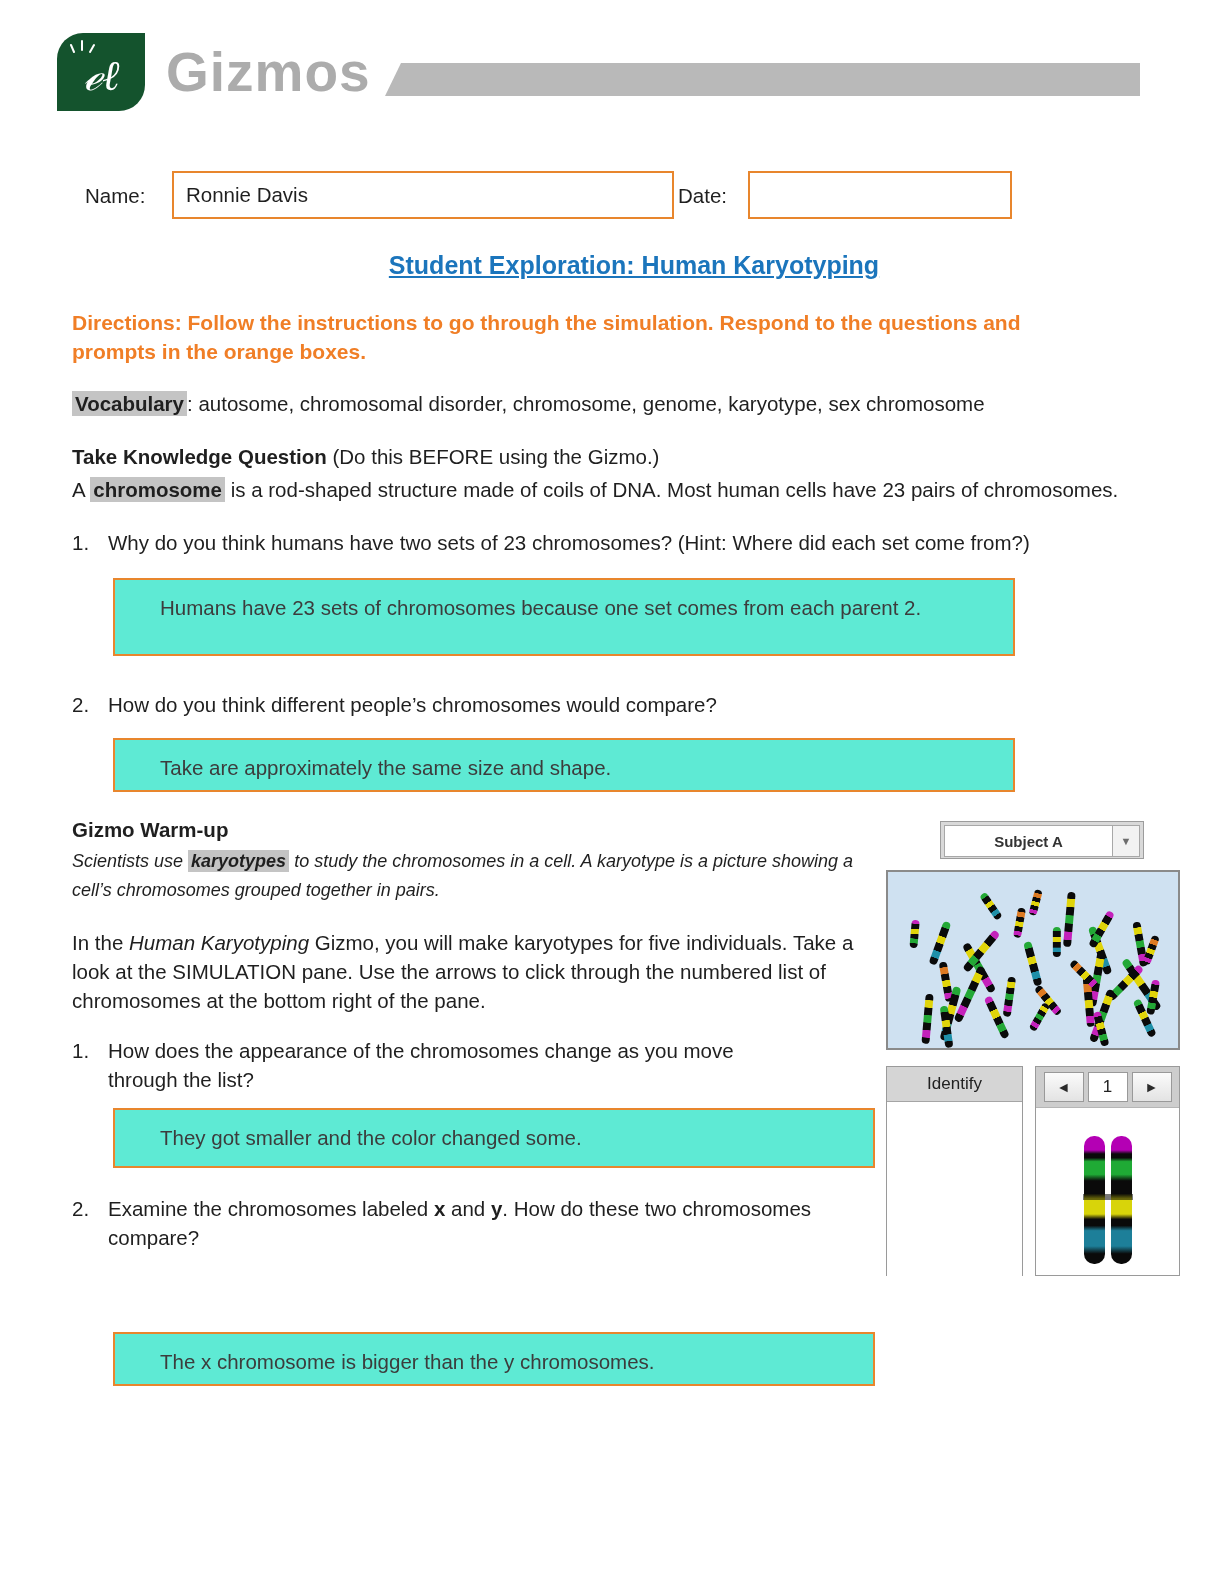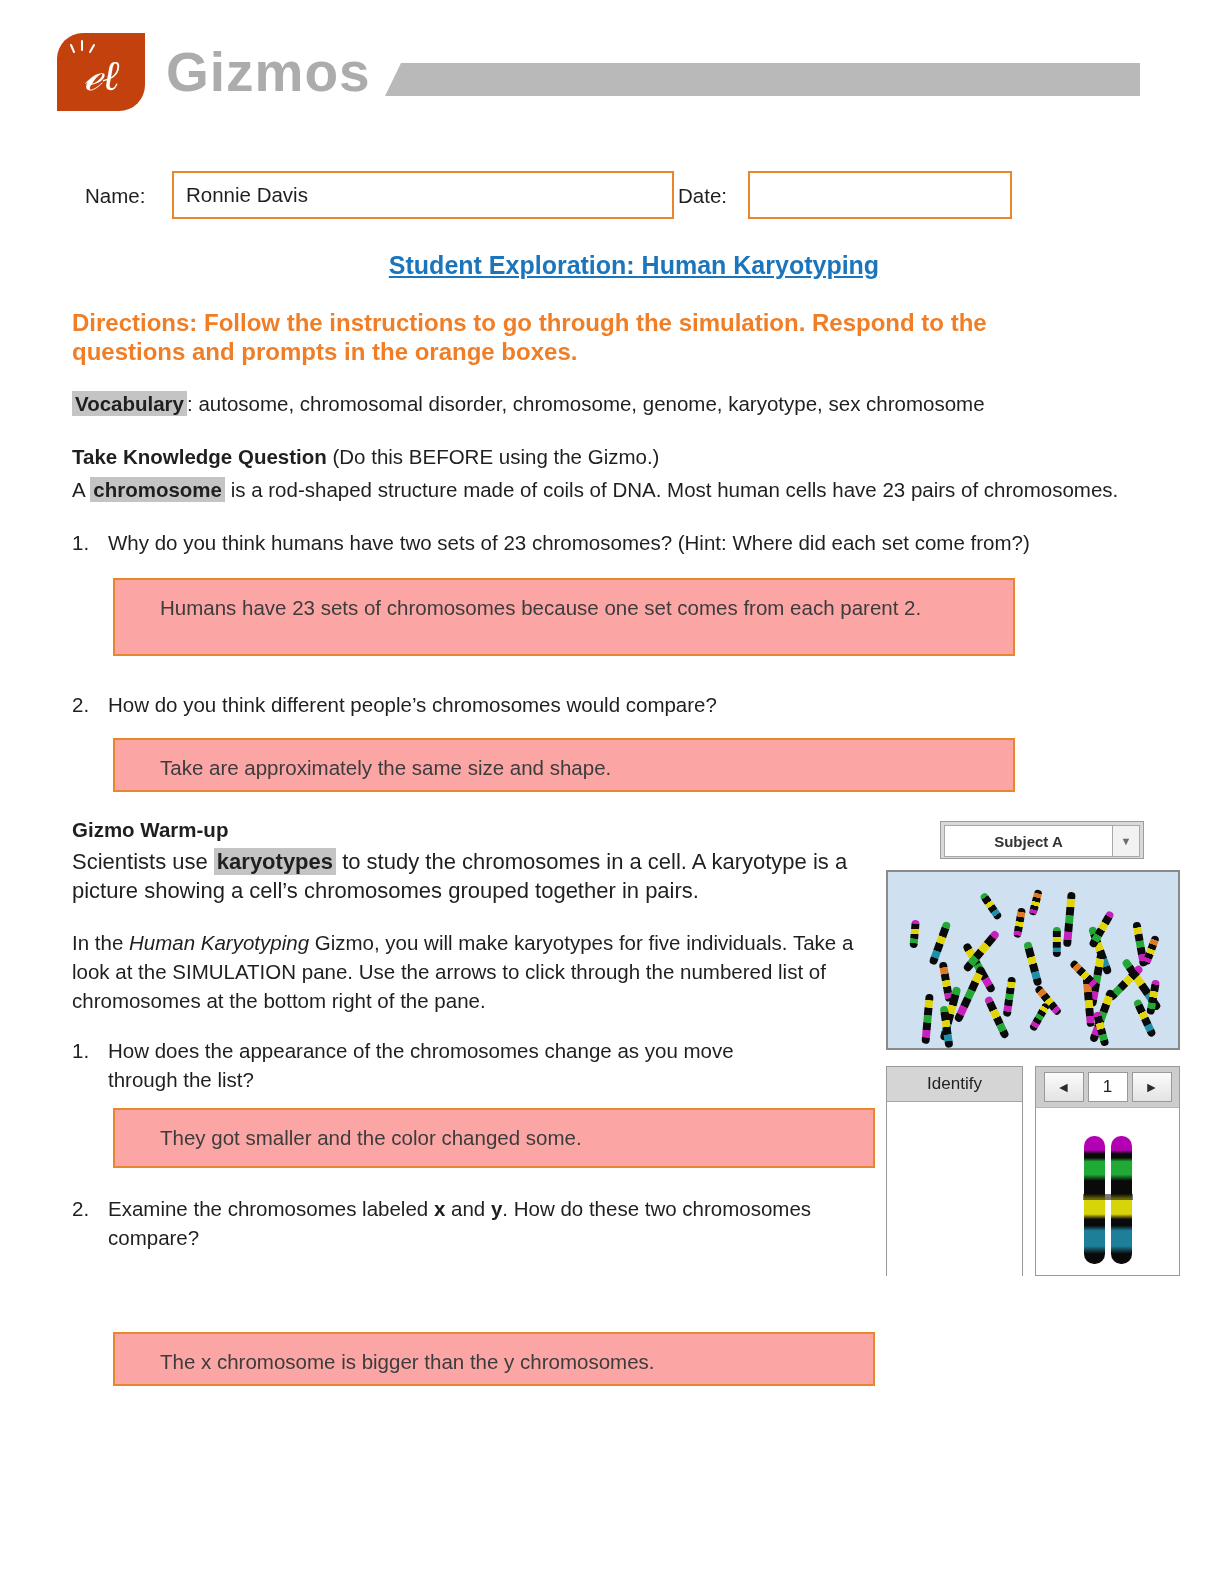--- a/index.html
+++ b/index.html
@@ -1,66 +1,66 @@
 <!DOCTYPE html>
 <html><head>
 <meta charset="utf-8">
 <style>
   html,body{margin:0;padding:0;background:#ffffff;}
   #page{position:relative;width:1224px;height:1584px;background:#ffffff;
         font-family:"Liberation Sans",sans-serif;color:#1f1f1f;overflow:hidden;}
   .abs{position:absolute;}
 
   
-  #logo-box{left:57px;top:33px;width:88px;height:78px;background:#c2410c;
+  #logo-box{left:57px;top:33px;width:88px;height:78px;background:#14532d;
             border-radius:26px 0 26px 0;display:flex;align-items:center;justify-content:center;}
   #logo-monogram{font-family:"DejaVu Serif",serif;font-style:italic;font-size:42px;color:#ffffff;
                  line-height:1;transform:translateY(4px);}
   #logo-rays{left:70px;top:38px;}
   #brand{left:166px;top:40px;font-size:55px;font-weight:bold;color:#acacac;letter-spacing:1px;}
   #header-bar{left:385px;top:63px;width:755px;height:33px;background:#b9b9b9;
               clip-path:polygon(16px 0,100% 0,100% 100%,0 100%);}
 
   
   .field-label{font-size:20.5px;color:#1f1f1f;}
   #name-label{left:85px;top:184px;}
   #name-box{left:172px;top:171px;width:486px;height:44px;border:2px solid #e8862d;
             display:flex;align-items:center;padding-left:12px;font-size:20.5px;}
   #date-label{left:678px;top:184px;}
   #date-box{left:748px;top:171px;width:248px;height:44px;border:2px solid #e8862d;
             display:flex;align-items:center;padding-left:12px;font-size:20.5px;}
 
   
   #doc-title{left:0;top:251px;width:1224px;text-align:center;font-size:25px;font-weight:bold;
              color:#1b75bc;text-decoration:underline;padding-left:22px;}
-  #directions{left:72px;top:308px;width:1010px;font-size:24px;line-height:29px;
+  #directions{left:72px;top:308px;width:1010px;font-size:21px;line-height:29px;
               font-weight:bold;color:#f07e26;}
   #vocabulary{left:72px;top:392px;width:1120px;font-size:20.5px;}
   .hl{background:#c4c4c4;font-weight:bold;padding:1px 3px;}
   #pk-heading{left:72px;top:445px;width:1120px;font-size:20.5px;}
   #pk-body{left:72px;top:475px;width:1115px;font-size:20.5px;line-height:29px;}
 
   
   .q{display:flex;font-size:20.5px;line-height:29px;}
   .q .num{width:36px;flex:none;}
   #pk-q1{left:72px;top:528px;width:1040px;}
   #pk-q2{left:72px;top:690px;width:1040px;}
   #wu-q1{left:72px;top:1036px;width:700px;}
   #wu-q2{left:72px;top:1194px;width:770px;}
 
-  .answer-box{border:2px solid #e8862d;background:#fca5a5;color:#3c3c3c;
+  .answer-box{border:2px solid #e8862d;background:#5eead4;color:#3c3c3c;
               font-size:20.5px;line-height:29px;padding:13px 18px 10px 45px;box-sizing:border-box;}
   #pk-a1{left:113px;top:578px;width:902px;height:78px;}
   #pk-a2{left:113px;top:738px;width:902px;height:54px;}
   #wu-a1{left:113px;top:1108px;width:762px;height:60px;}
   #wu-a2{left:113px;top:1332px;width:762px;height:54px;}
 
   
   #wu-heading{left:72px;top:818px;font-size:20.5px;font-weight:bold;}
-  #wu-p1{left:72px;top:847px;width:812px;font-size:22px;line-height:29px;}
+  #wu-p1{left:72px;top:847px;width:812px;font-size:18px;line-height:29px;font-style:italic;}
   #wu-p2{left:72px;top:928px;width:812px;font-size:20.5px;line-height:29px;}
 
   
   #subject-select{left:940px;top:821px;width:204px;height:38px;background:#d9d9d9;
                   border:1px solid #9c9c9c;padding:3px;box-sizing:border-box;}
   #subject-inner{display:flex;height:100%;background:#ffffff;border:1px solid #a8a8a8;}
   #subject-value{flex:1;display:flex;align-items:center;justify-content:center;
                  font-size:15px;font-weight:bold;color:#333333;}
   #subject-arrow{width:26px;border-left:1px solid #a8a8a8;display:flex;align-items:center;
                  justify-content:center;font-size:11px;color:#6d6d6d;background:#f2f2f2;}

